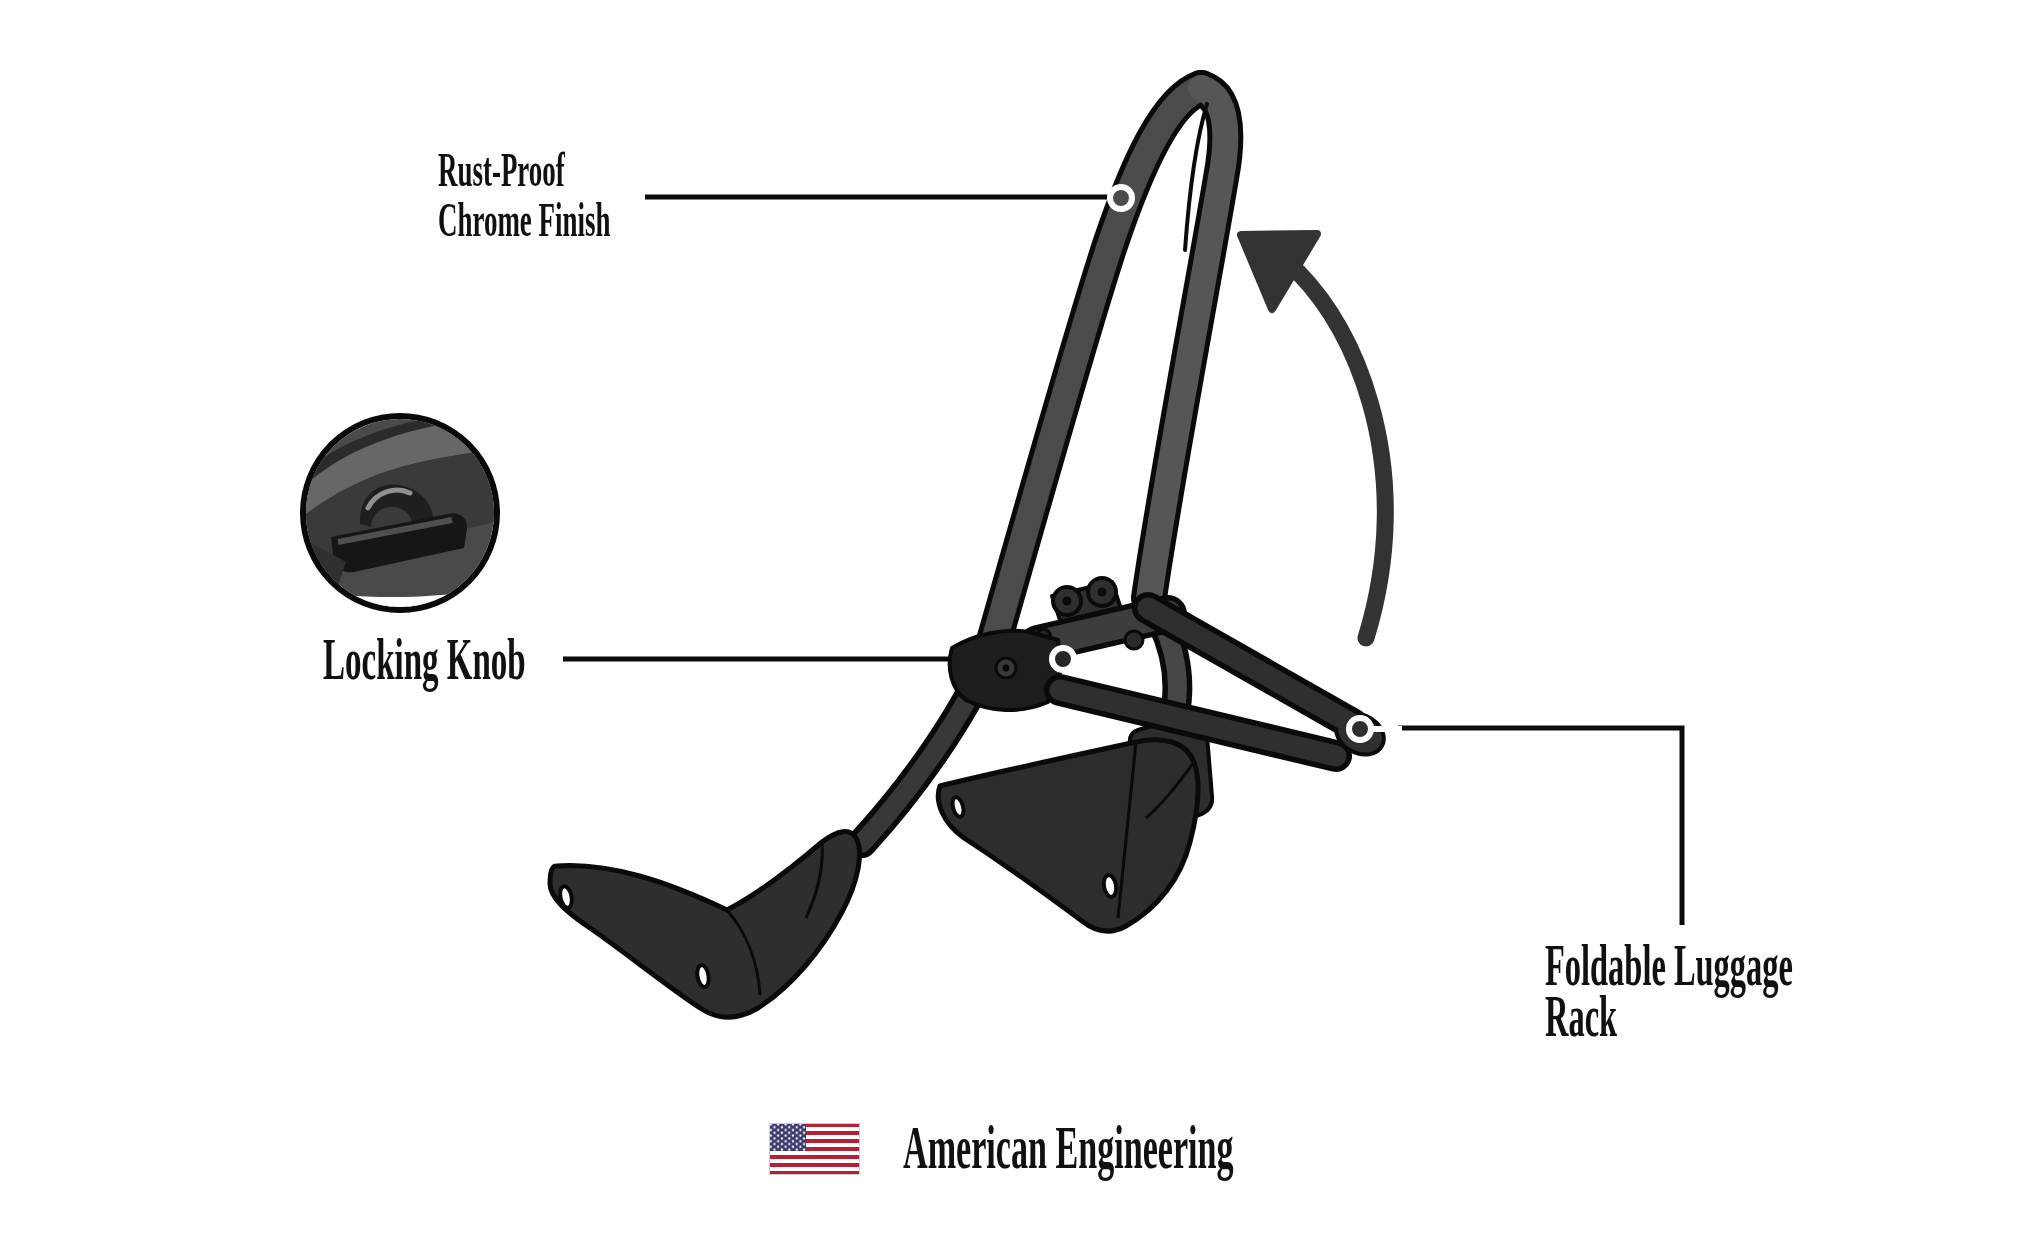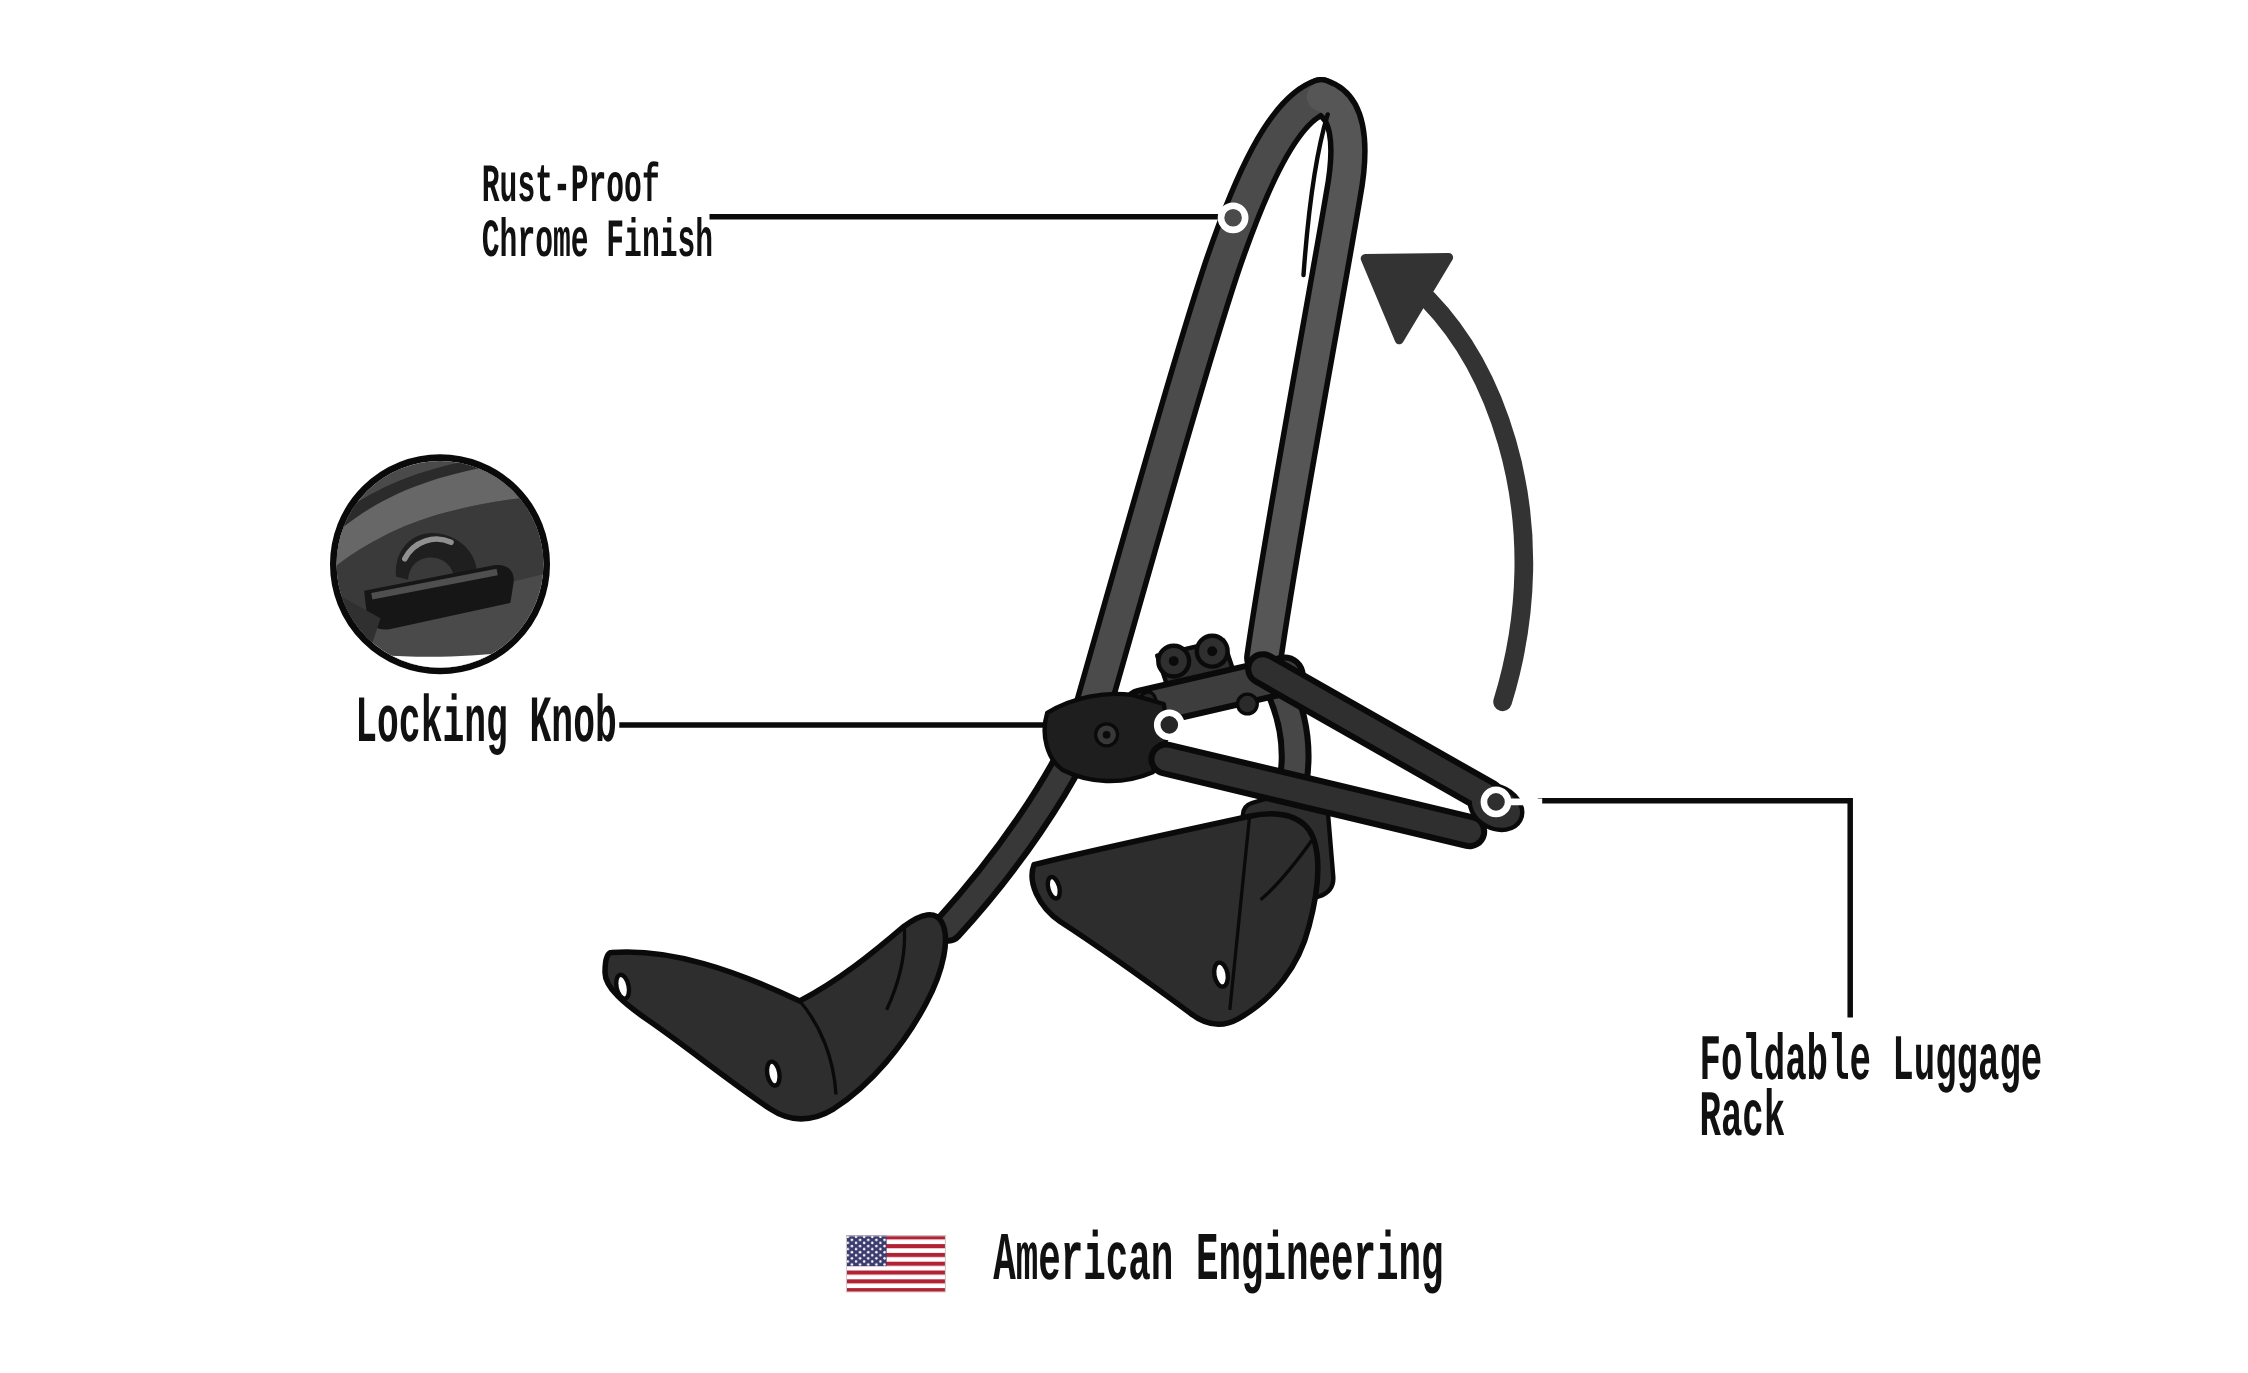--- a/index.html
+++ b/index.html
@@ -8,21 +8,21 @@
     --line:#0b0b0b;
     --tube-gray:#4b4b4b;
     --part-dark:#2e2e2e;
     --flag-red:#B22234;
     --flag-blue:#3C3B6E;
   }
   html,body{margin:0;padding:0;background:var(--background);}
   .stage{
     position:relative;width:2044px;height:1248px;overflow:hidden;
     background:var(--background);
-    font-family:Liberation Mono, monospace;
+    font-family:Liberation Serif, serif;
   }
   .art{position:absolute;left:0;top:0;}
   .lbl{
     position:absolute;font-weight:700;color:var(--ink);
     transform:scaleX(0.55);transform-origin:0 0;white-space:nowrap;
   }
   .lbl span{display:block;}
   #lbl-chrome{left:438px;top:145px;font-size:49px;line-height:50px;}
   #lbl-locking{left:323px;top:628px;font-size:60px;line-height:62px;}
   #lbl-rack{left:1545px;top:940px;font-size:59px;line-height:51px;}

